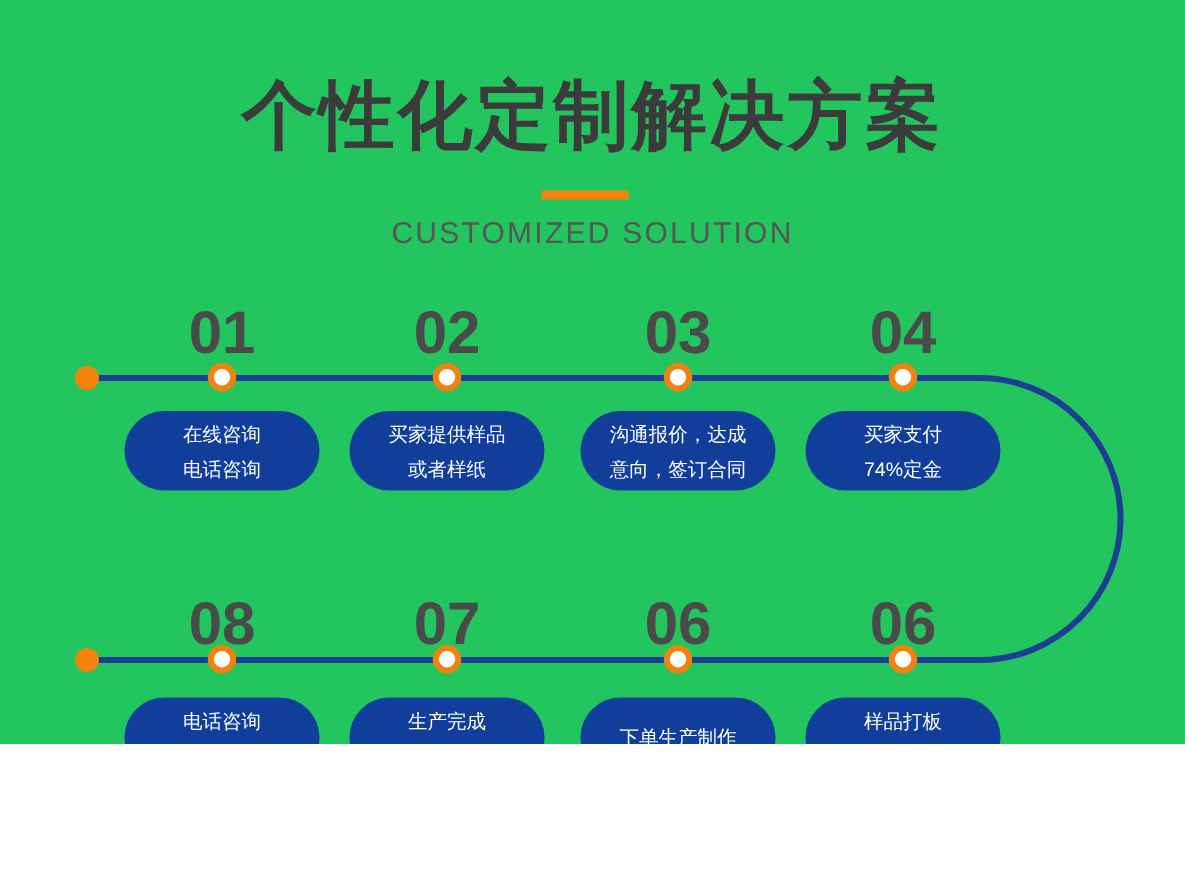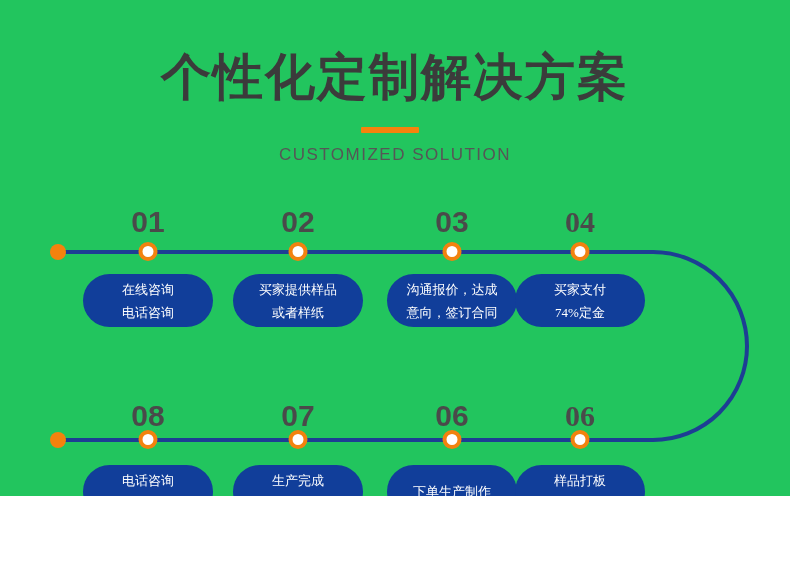--- a/index.html
+++ b/index.html
@@ -32,21 +32,21 @@
     height: 6px;
     background: #f5820d;
     border-radius: 1px;
   }
   .subtitle {
     position: absolute;
     top: 145px;
     left: 0;
     width: 790px;
     text-align: center;
-    font-size: 17px;
+    font-size: 20px;
     letter-spacing: 1.5px;
     color: #565656;
   }
   
   .flow-svg {
     position: absolute;
     top: 0;
     left: 0;
   }
   
@@ -54,21 +54,21 @@
     position: absolute;
     top: 0;
     width: 160px;
     height: 584px;
     pointer-events: none;
   }
   .step .num {
     position: absolute;
     left: 50%;
     transform: translateX(-50%);
-    font-size: 30px;
+    font-size: 40px;
     font-weight: bold;
     color: #4a4a4a;
     line-height: 34px;
   }
   .step.top .num { top: 205px; }
   .step.bottom .num { top: 399px; }
   .step .marker {
     position: absolute;
     left: 50%;
     transform: translateX(-50%);
@@ -98,21 +98,21 @@
     justify-content: center;
     text-align: center;
     white-space: pre-line;
   }
   .step.top .box { top: 274px; }
   .step.bottom .box { top: 465px; }
   
   .c1 { left: 68px; }
   .c2 { left: 218px; }
   .c3 { left: 372px; }
-  .c4 { left: 500px; font-family: Liberation Serif, serif; }
+  .c4 { left: 522px; }
 </style>
 </head>
 <body>
 
 <div class="canvas">
 
   <h1 class="title">个性化定制解决方案</h1>
   <div class="divider"></div>
   <div class="subtitle">CUSTOMIZED SOLUTION</div>
 

